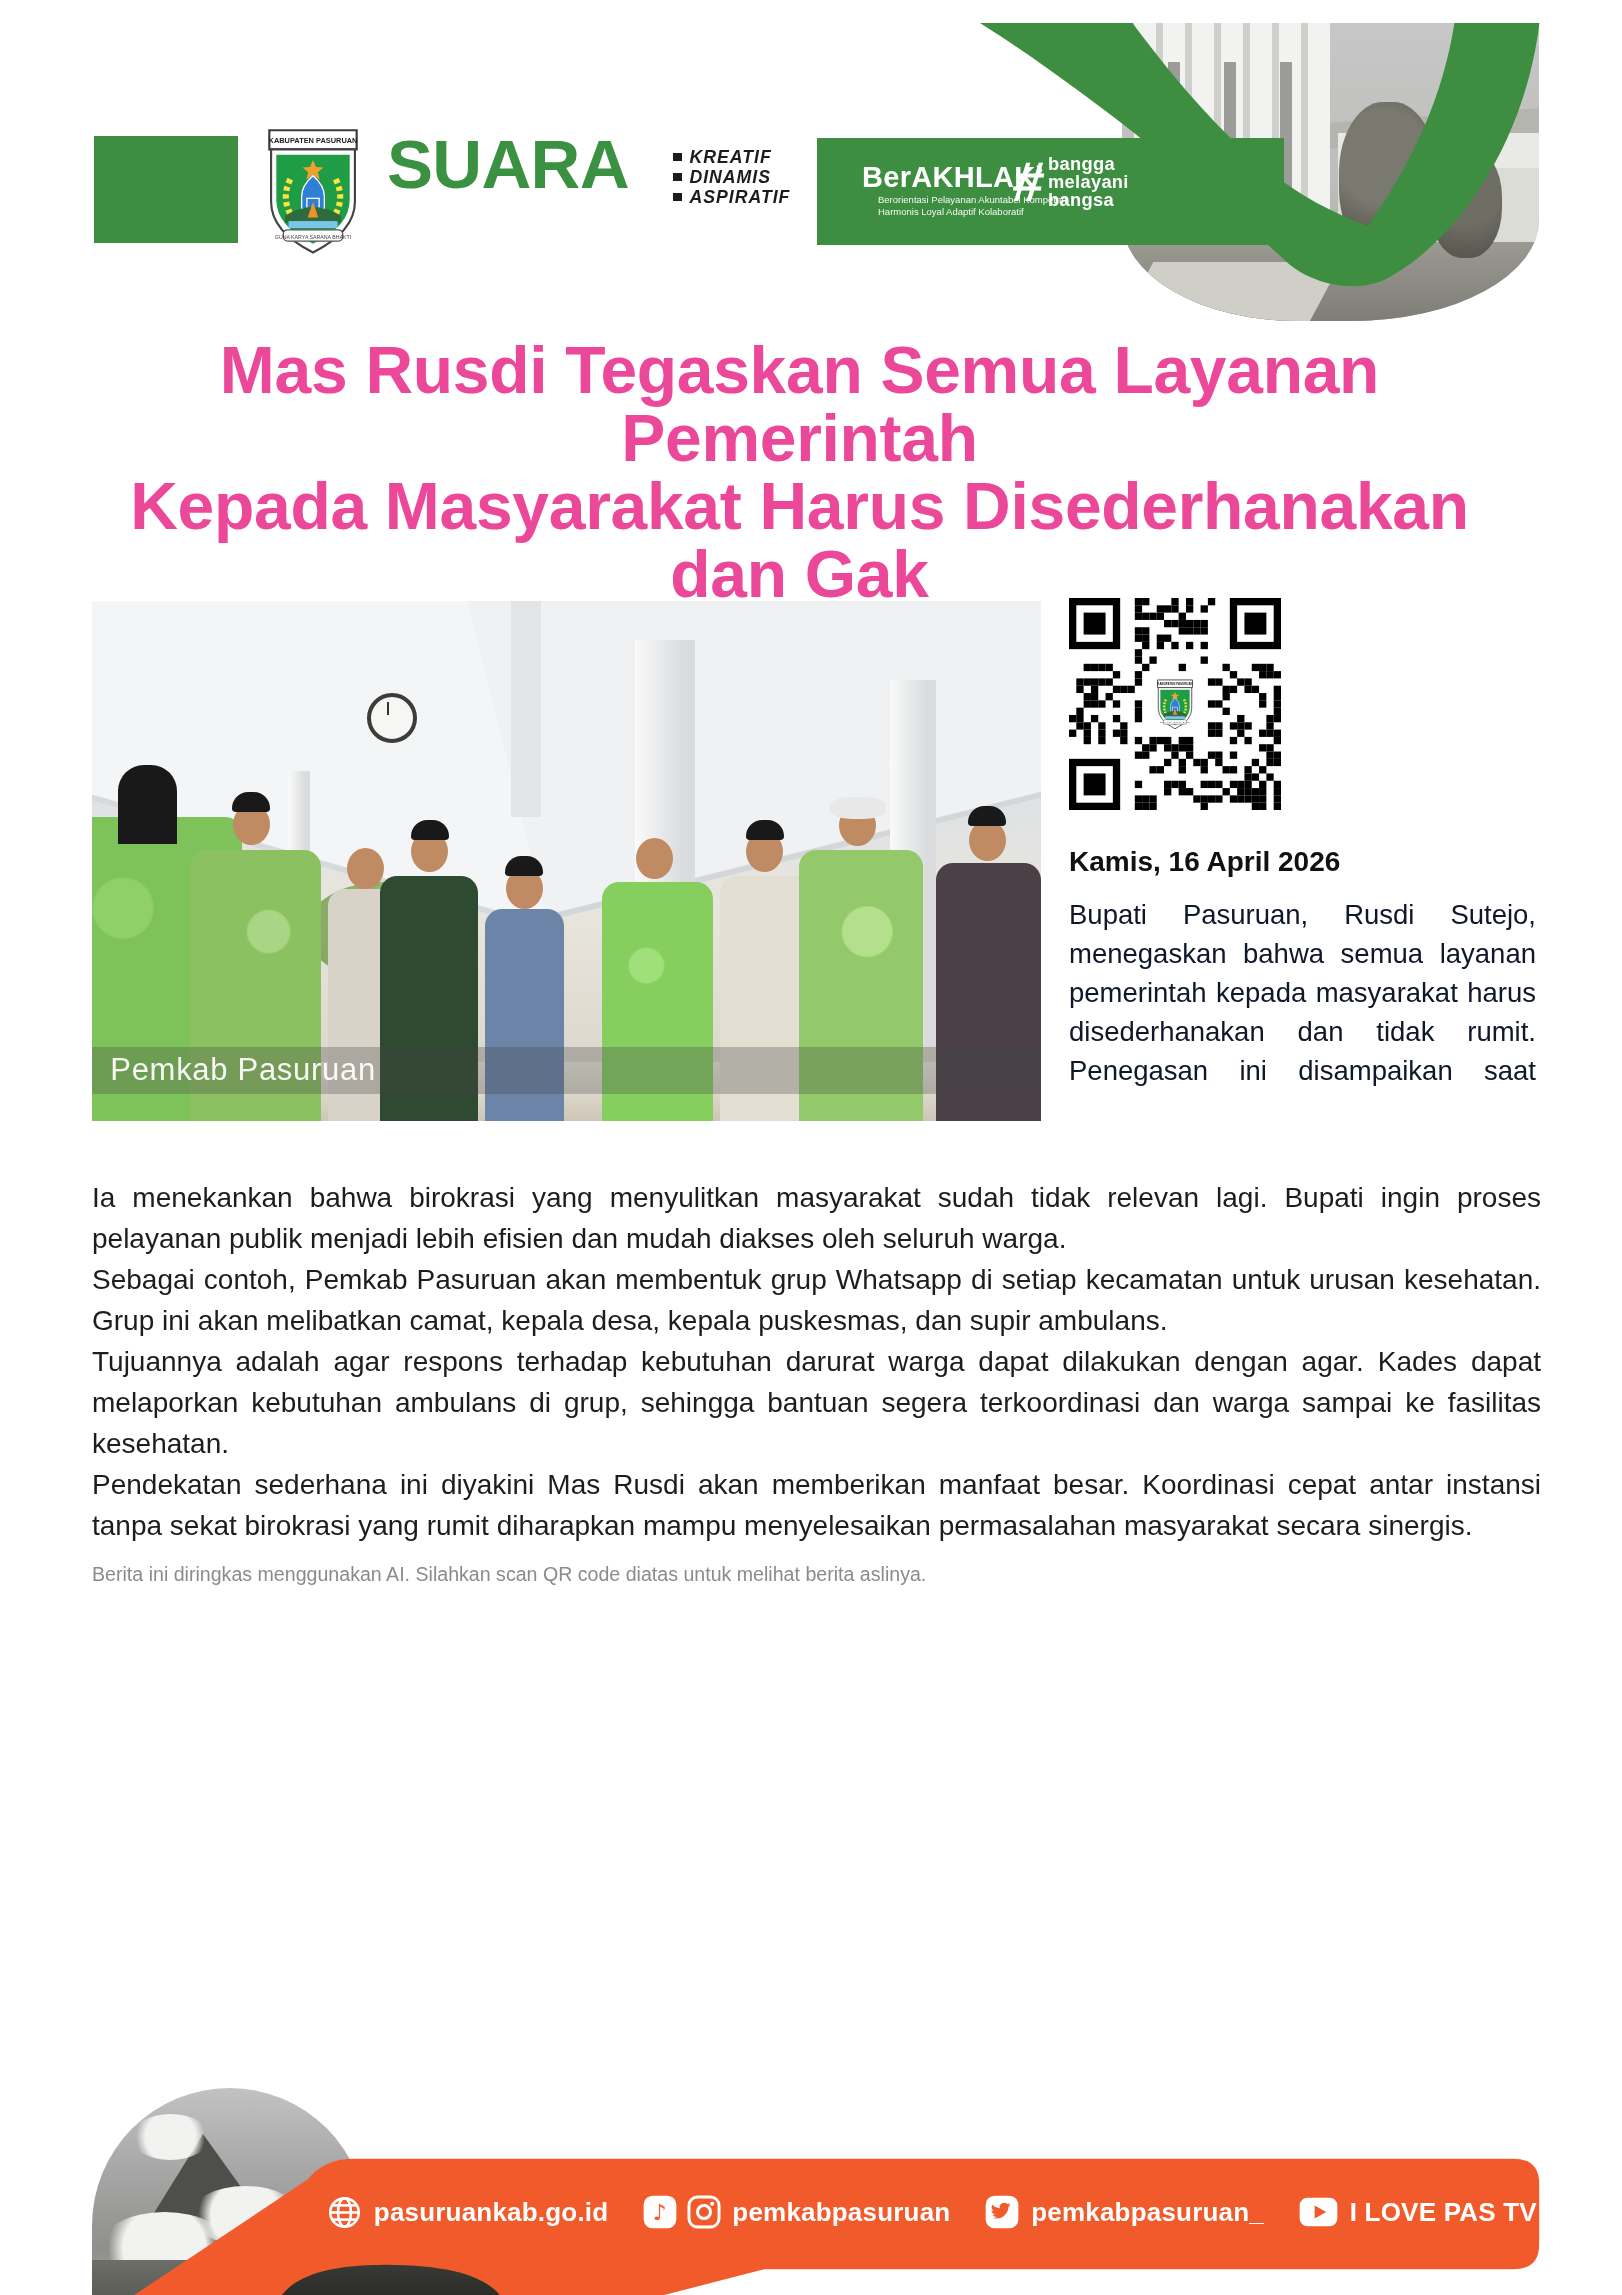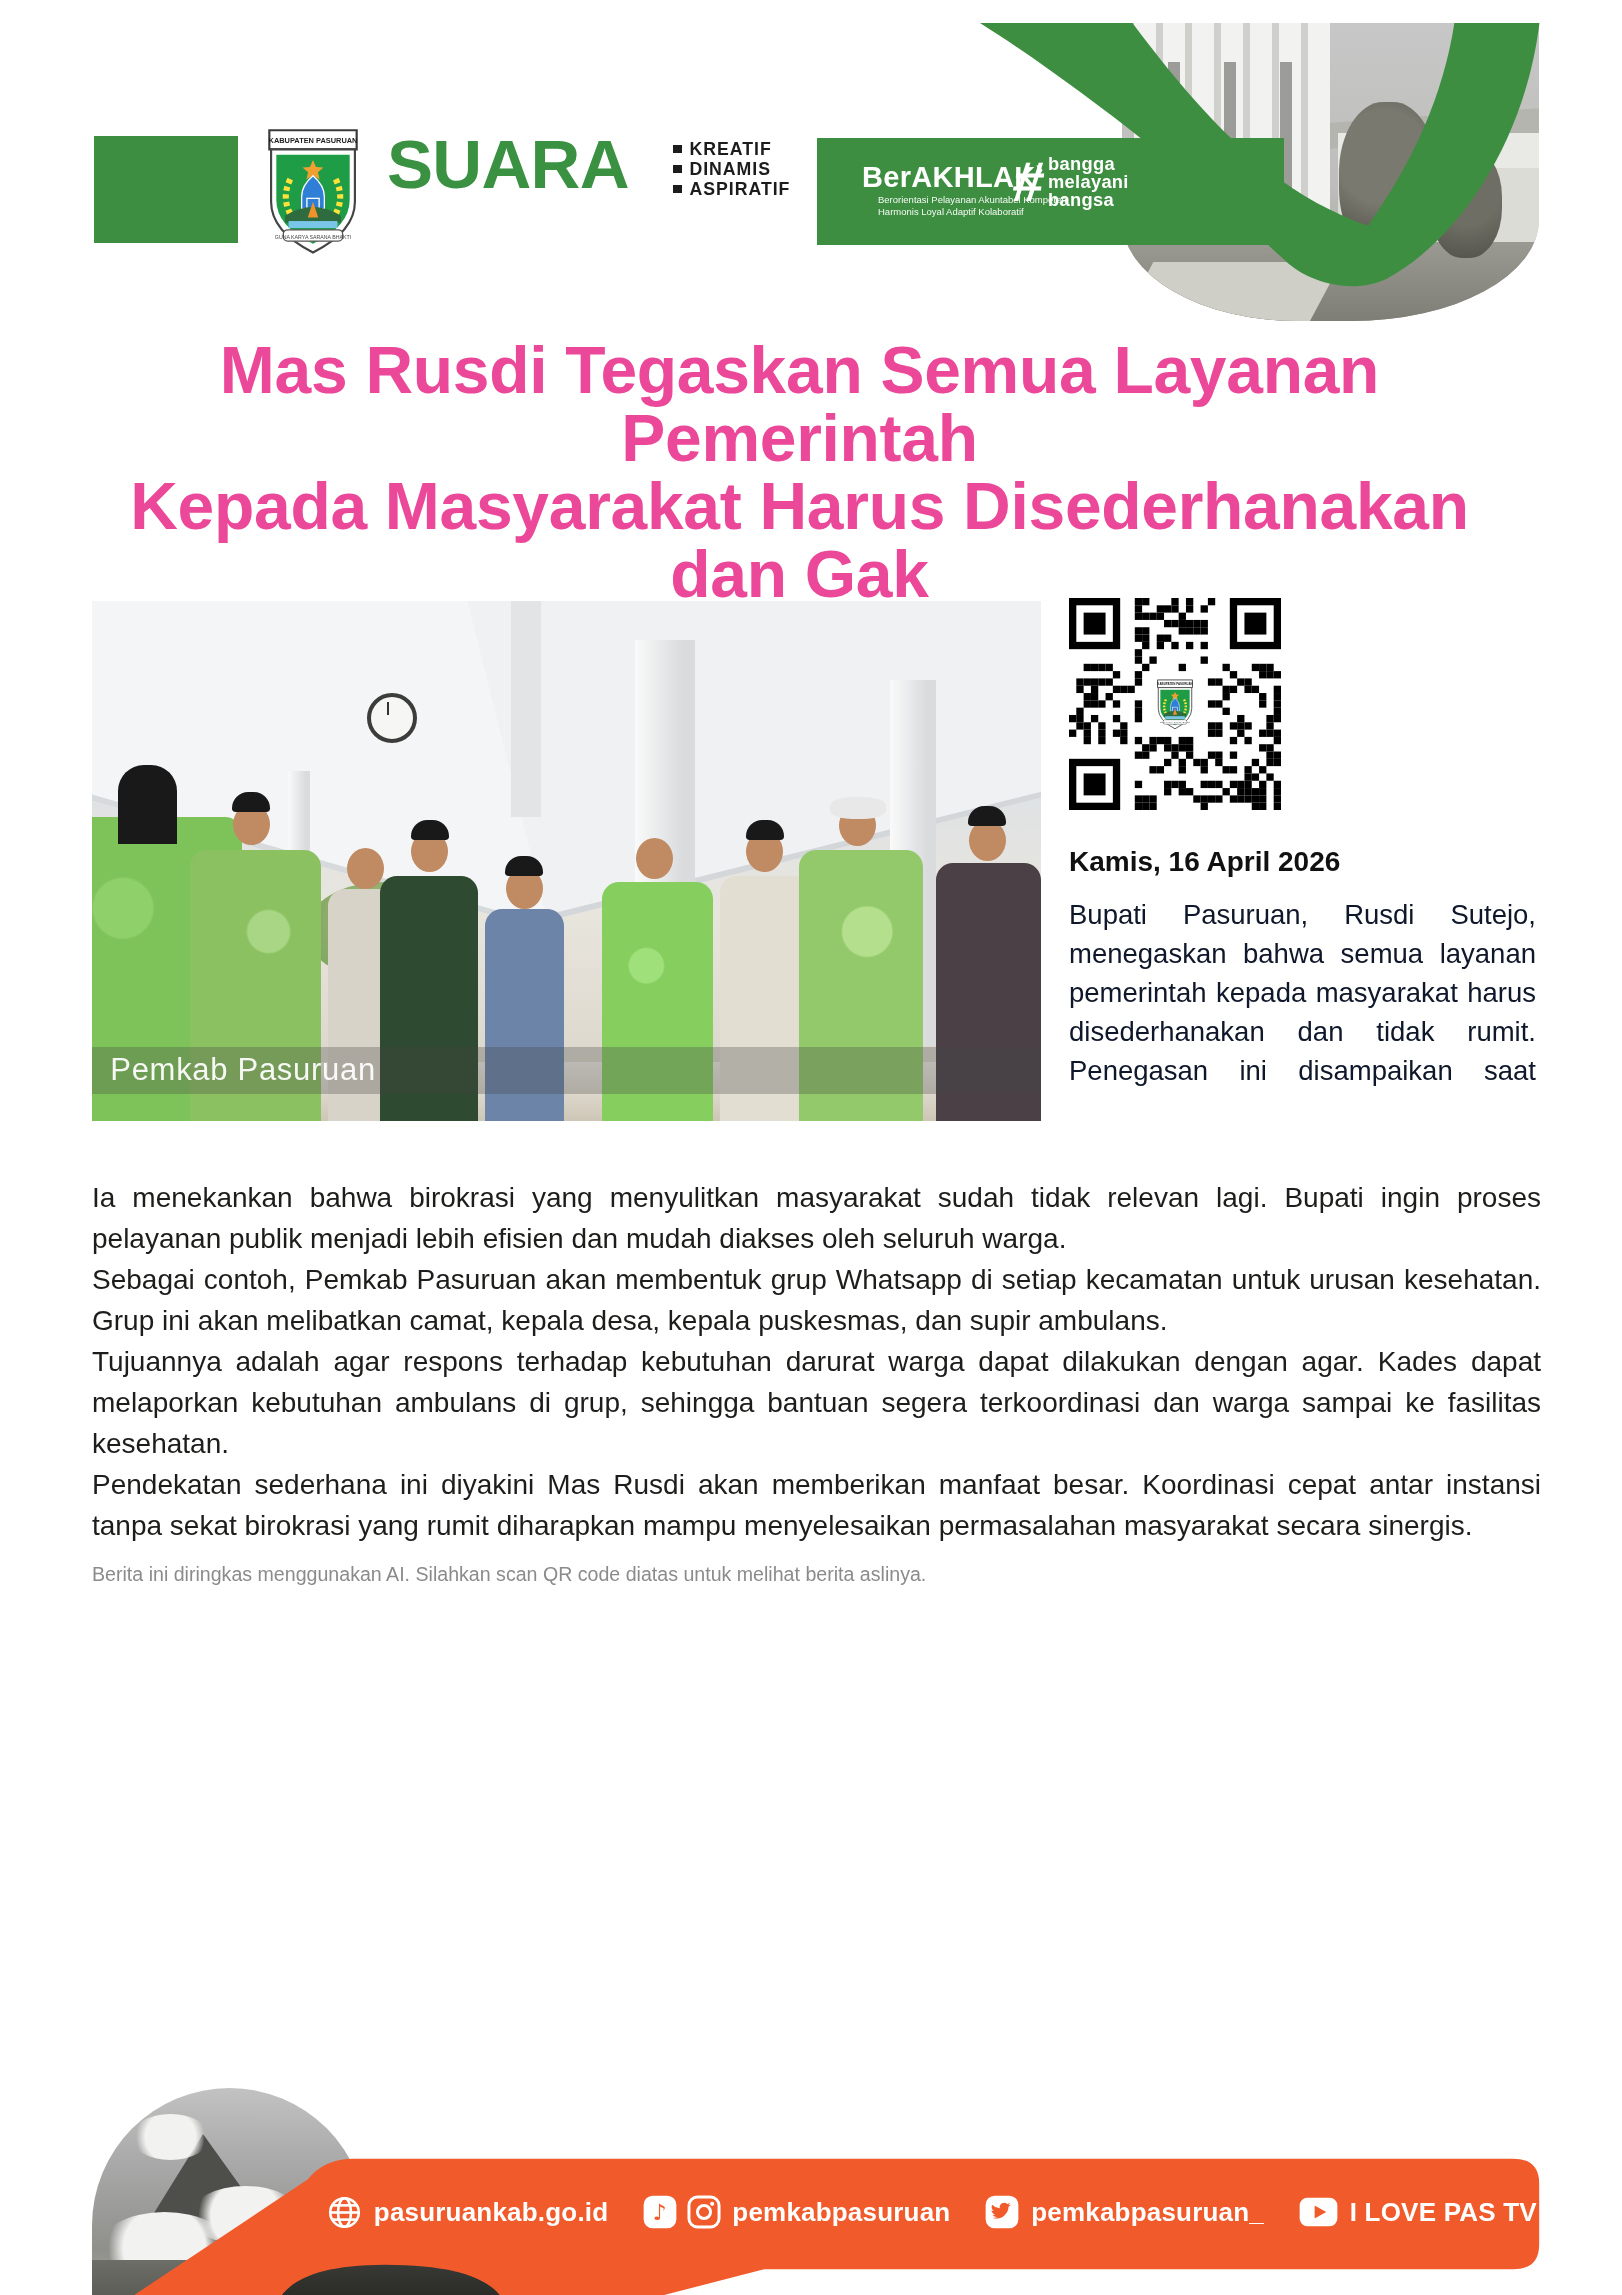--- a/index.html
+++ b/index.html
@@ -7,21 +7,21 @@
         font-family:"Liberation Sans","DejaVu Sans",sans-serif;margin-top:23px;}
   .abs{position:absolute;}
 
   
   .logo-block{left:94px;top:113px;width:144px;height:107px;background:#3E8E41;}
   .crest{left:260px;top:102px;width:106px;height:131px;}
   .wordmark{left:387px;top:111px;line-height:62px;font-weight:bold;color:#3A9142;
             letter-spacing:-0.7px;}
   .wordmark .wm1{font-size:69px;}
   .wordmark .wm2{font-size:69px;}
-  .taglines{left:673px;top:116px;}
+  .taglines{left:673px;top:124px;font-style:italic;}
   .tagline{display:flex;align-items:center;height:20px;font-size:17.7px;font-weight:bold;
            color:#1c1c1c;letter-spacing:1px;}
   .tagline .sq{width:8.5px;height:8.5px;background:#1c1c1c;margin-right:7.9px;flex:0 0 auto;}
 
   .green-band{left:817px;top:115px;width:467px;height:107px;background:#3E8E41;z-index:4;}
   .berakhlak{left:862px;top:139px;color:#fff;z-index:5;}
   .berakhlak .ttl{font-size:29px;font-weight:bold;letter-spacing:0.3px;line-height:30px;}
   .berakhlak .chev{font-size:23.6px;position:relative;top:-10.5px;font-weight:bold;}
   .berakhlak .sub{font-size:9.5px;line-height:12.4px;opacity:.95;padding-left:16px;}
   .bangga{left:1013px;top:131px;color:#fff;display:flex;align-items:center;z-index:5;}

